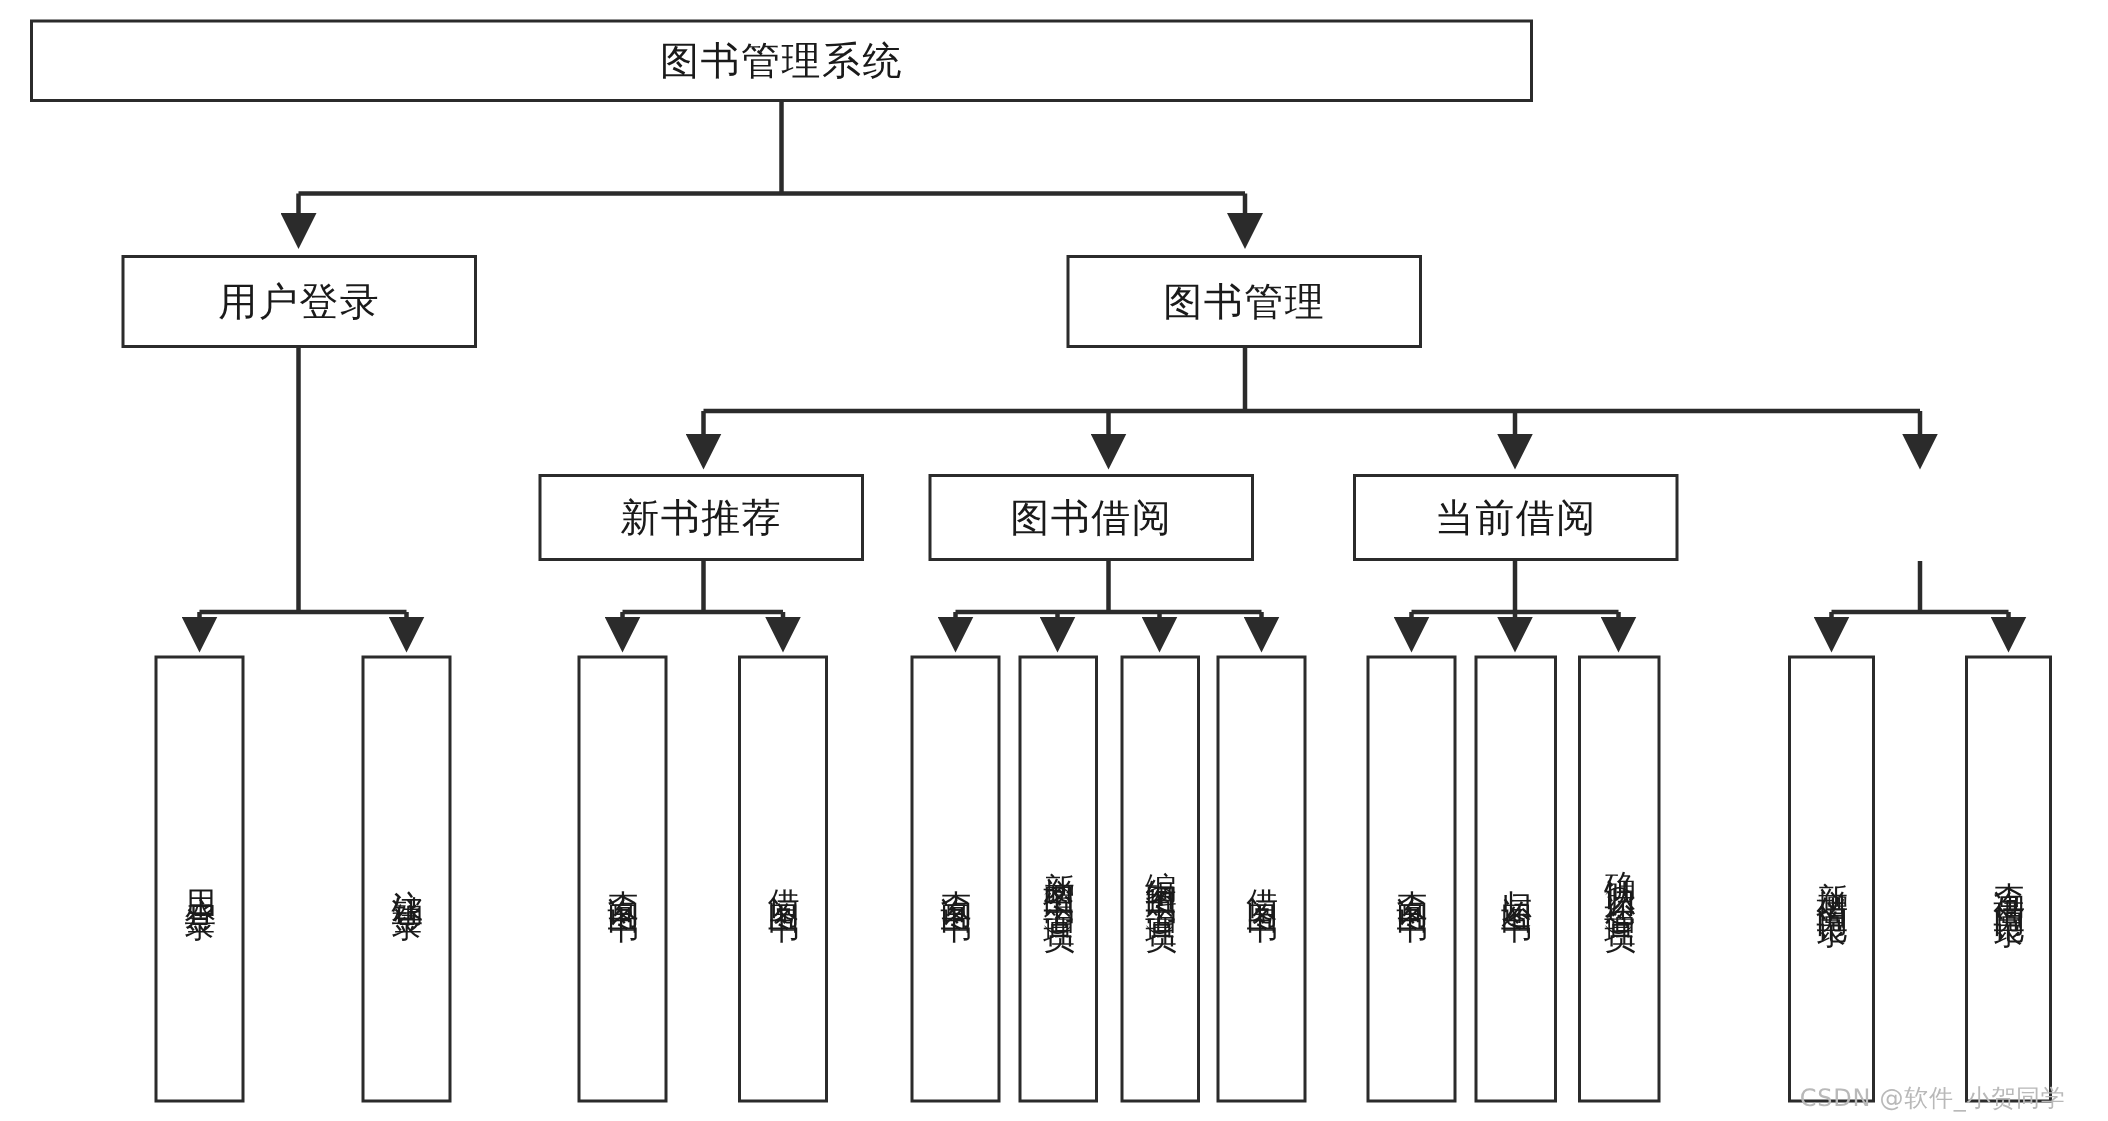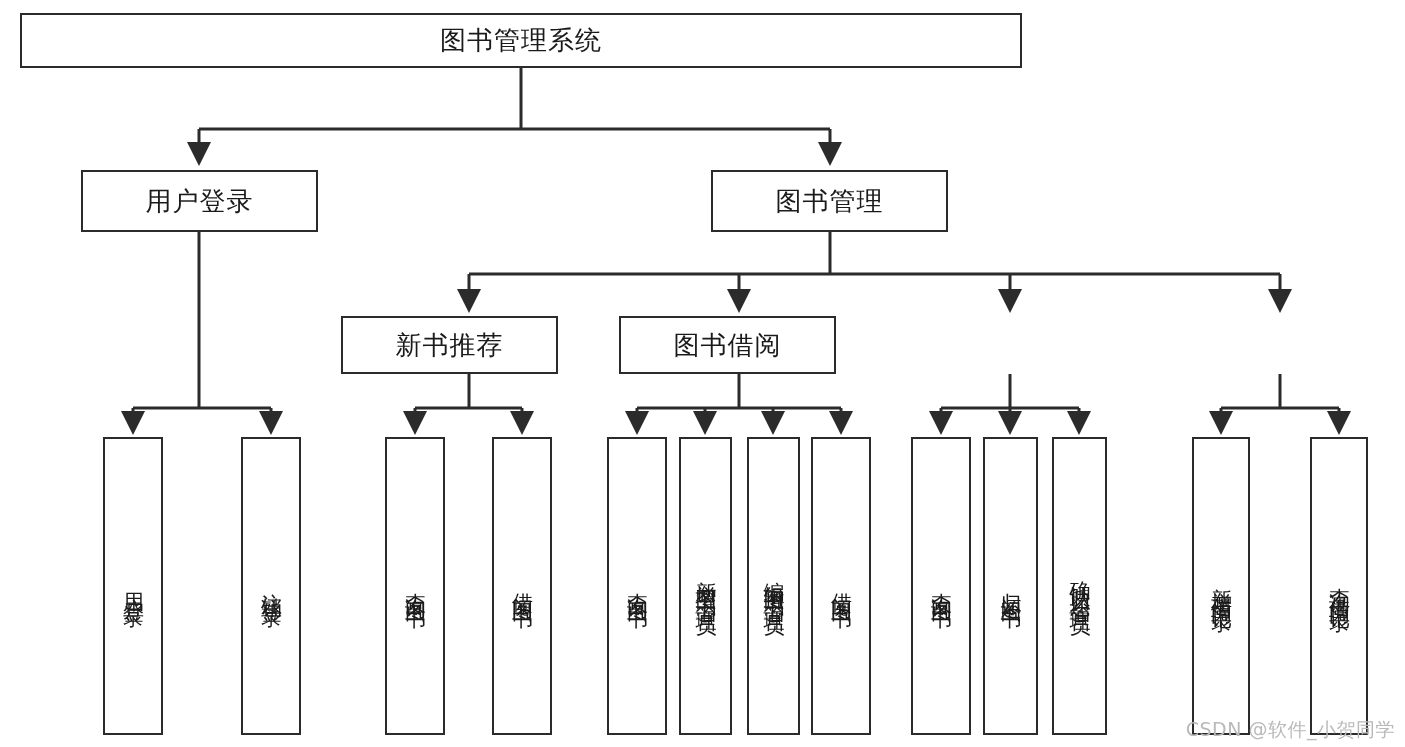--- a/index.html
+++ b/index.html
@@ -46,23 +46,23 @@
     text-orientation: upright;
     letter-spacing: 5px;
     line-height: 1;
     white-space: nowrap;
   }
   .node .htext {
     white-space: nowrap;
   }
   .watermark {
     position: absolute;
-    right: 10px;
+    right: 28px;
     bottom: 4px;
-    font-size: 19px;
+    font-size: 16px;
     color: #b9b9b9;
     white-space: nowrap;
     letter-spacing: 0.5px;
   }
 </style>
 </head>
 <body>
 
 <div id="canvas">
 
@@ -122,25 +122,28 @@
     <span class="htext">图书管理系统</span>
   </div>
 
   <div class="node horiz" style="left:81px; top:170px; width:237px; height:62px;">
     <span class="htext">用户登录</span>
   </div>
   <div class="node horiz" style="left:711px; top:170px; width:237px; height:62px;">
     <span class="htext">图书管理</span>
   </div>
 
-  <div class="node horiz" style="left:341px; top:316px; width:217px; height:58px;">
+  <div class="node horiz" style="left:359px; top:316px; width:217px; height:58px;">
     <span class="htext">新书推荐</span>
   </div>
   <div class="node horiz" style="left:619px; top:316px; width:217px; height:58px;">
     <span class="htext">图书借阅</span>
+  </div>
+  <div class="node horiz" style="left:902px; top:316px; width:217px; height:58px;">
+    <span class="htext">当前借阅</span>
   </div>
 
   <div class="node vert" style="left:103px; top:437px; width:60px; height:298px;">
     <span class="vtext">用户登录</span>
   </div>
   <div class="node vert" style="left:241px; top:437px; width:60px; height:298px;">
     <span class="vtext">注销登录</span>
   </div>
 
   <div class="node vert" style="left:385px; top:437px; width:60px; height:298px;">

